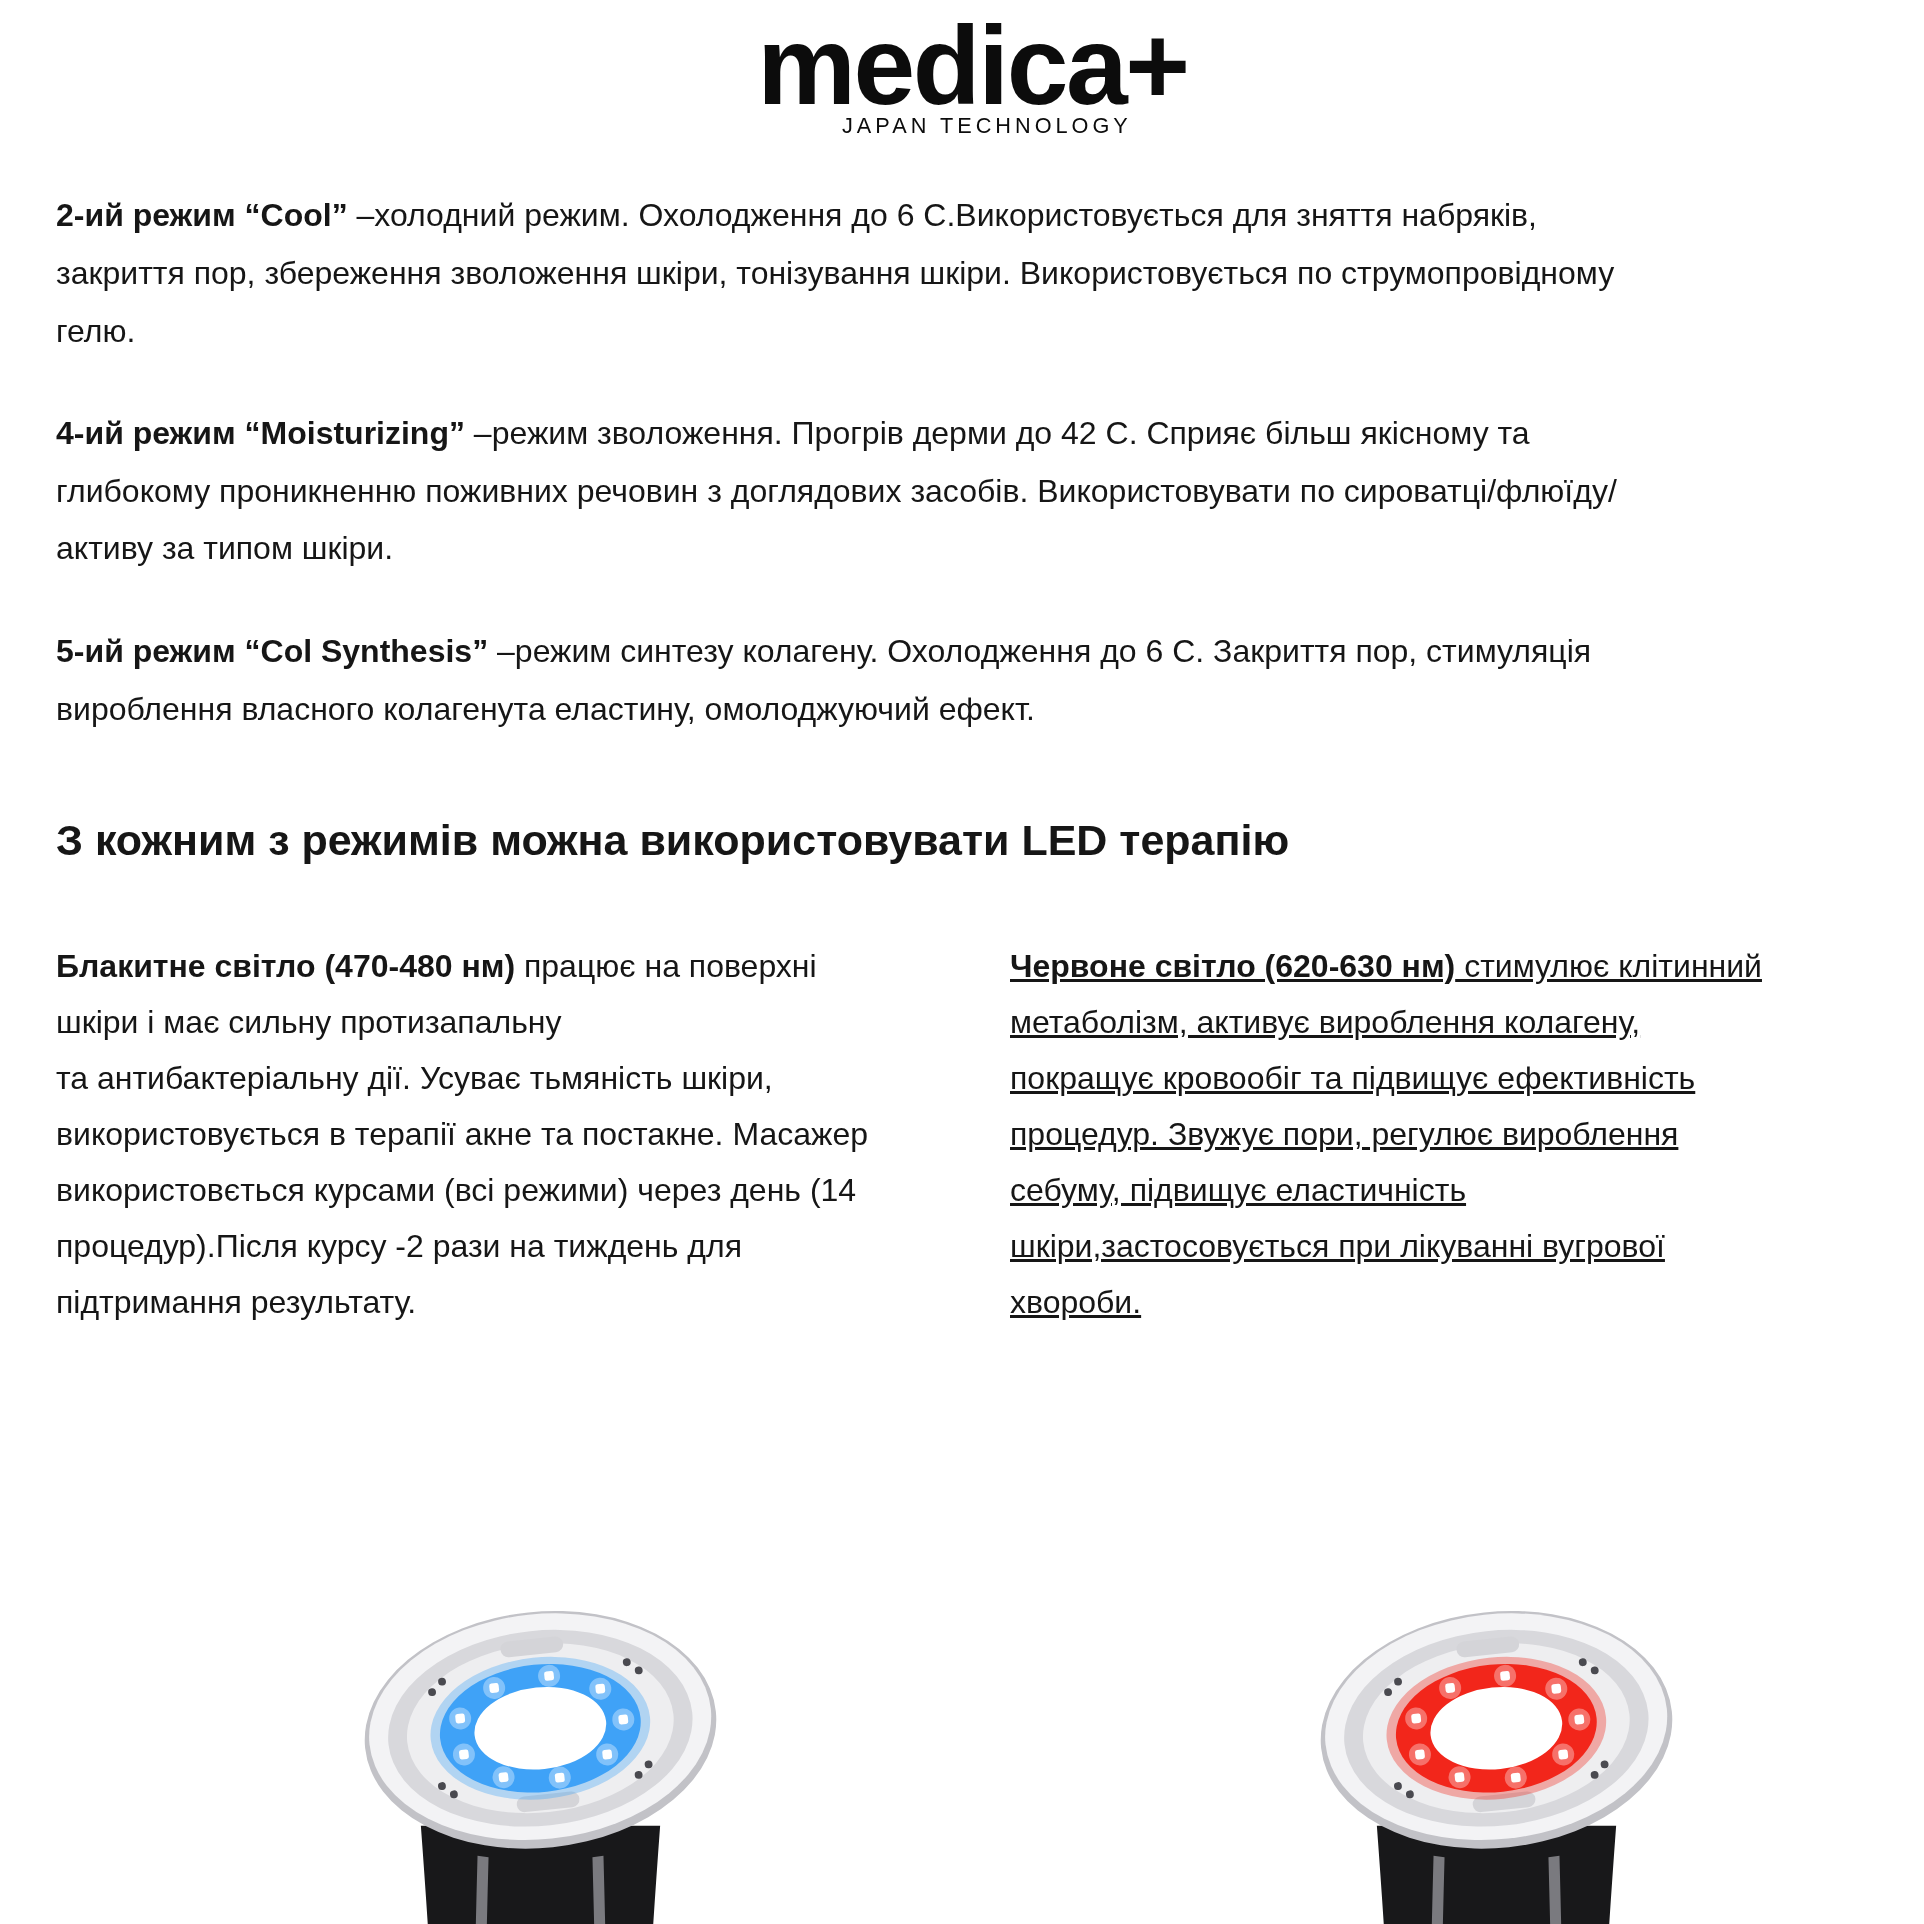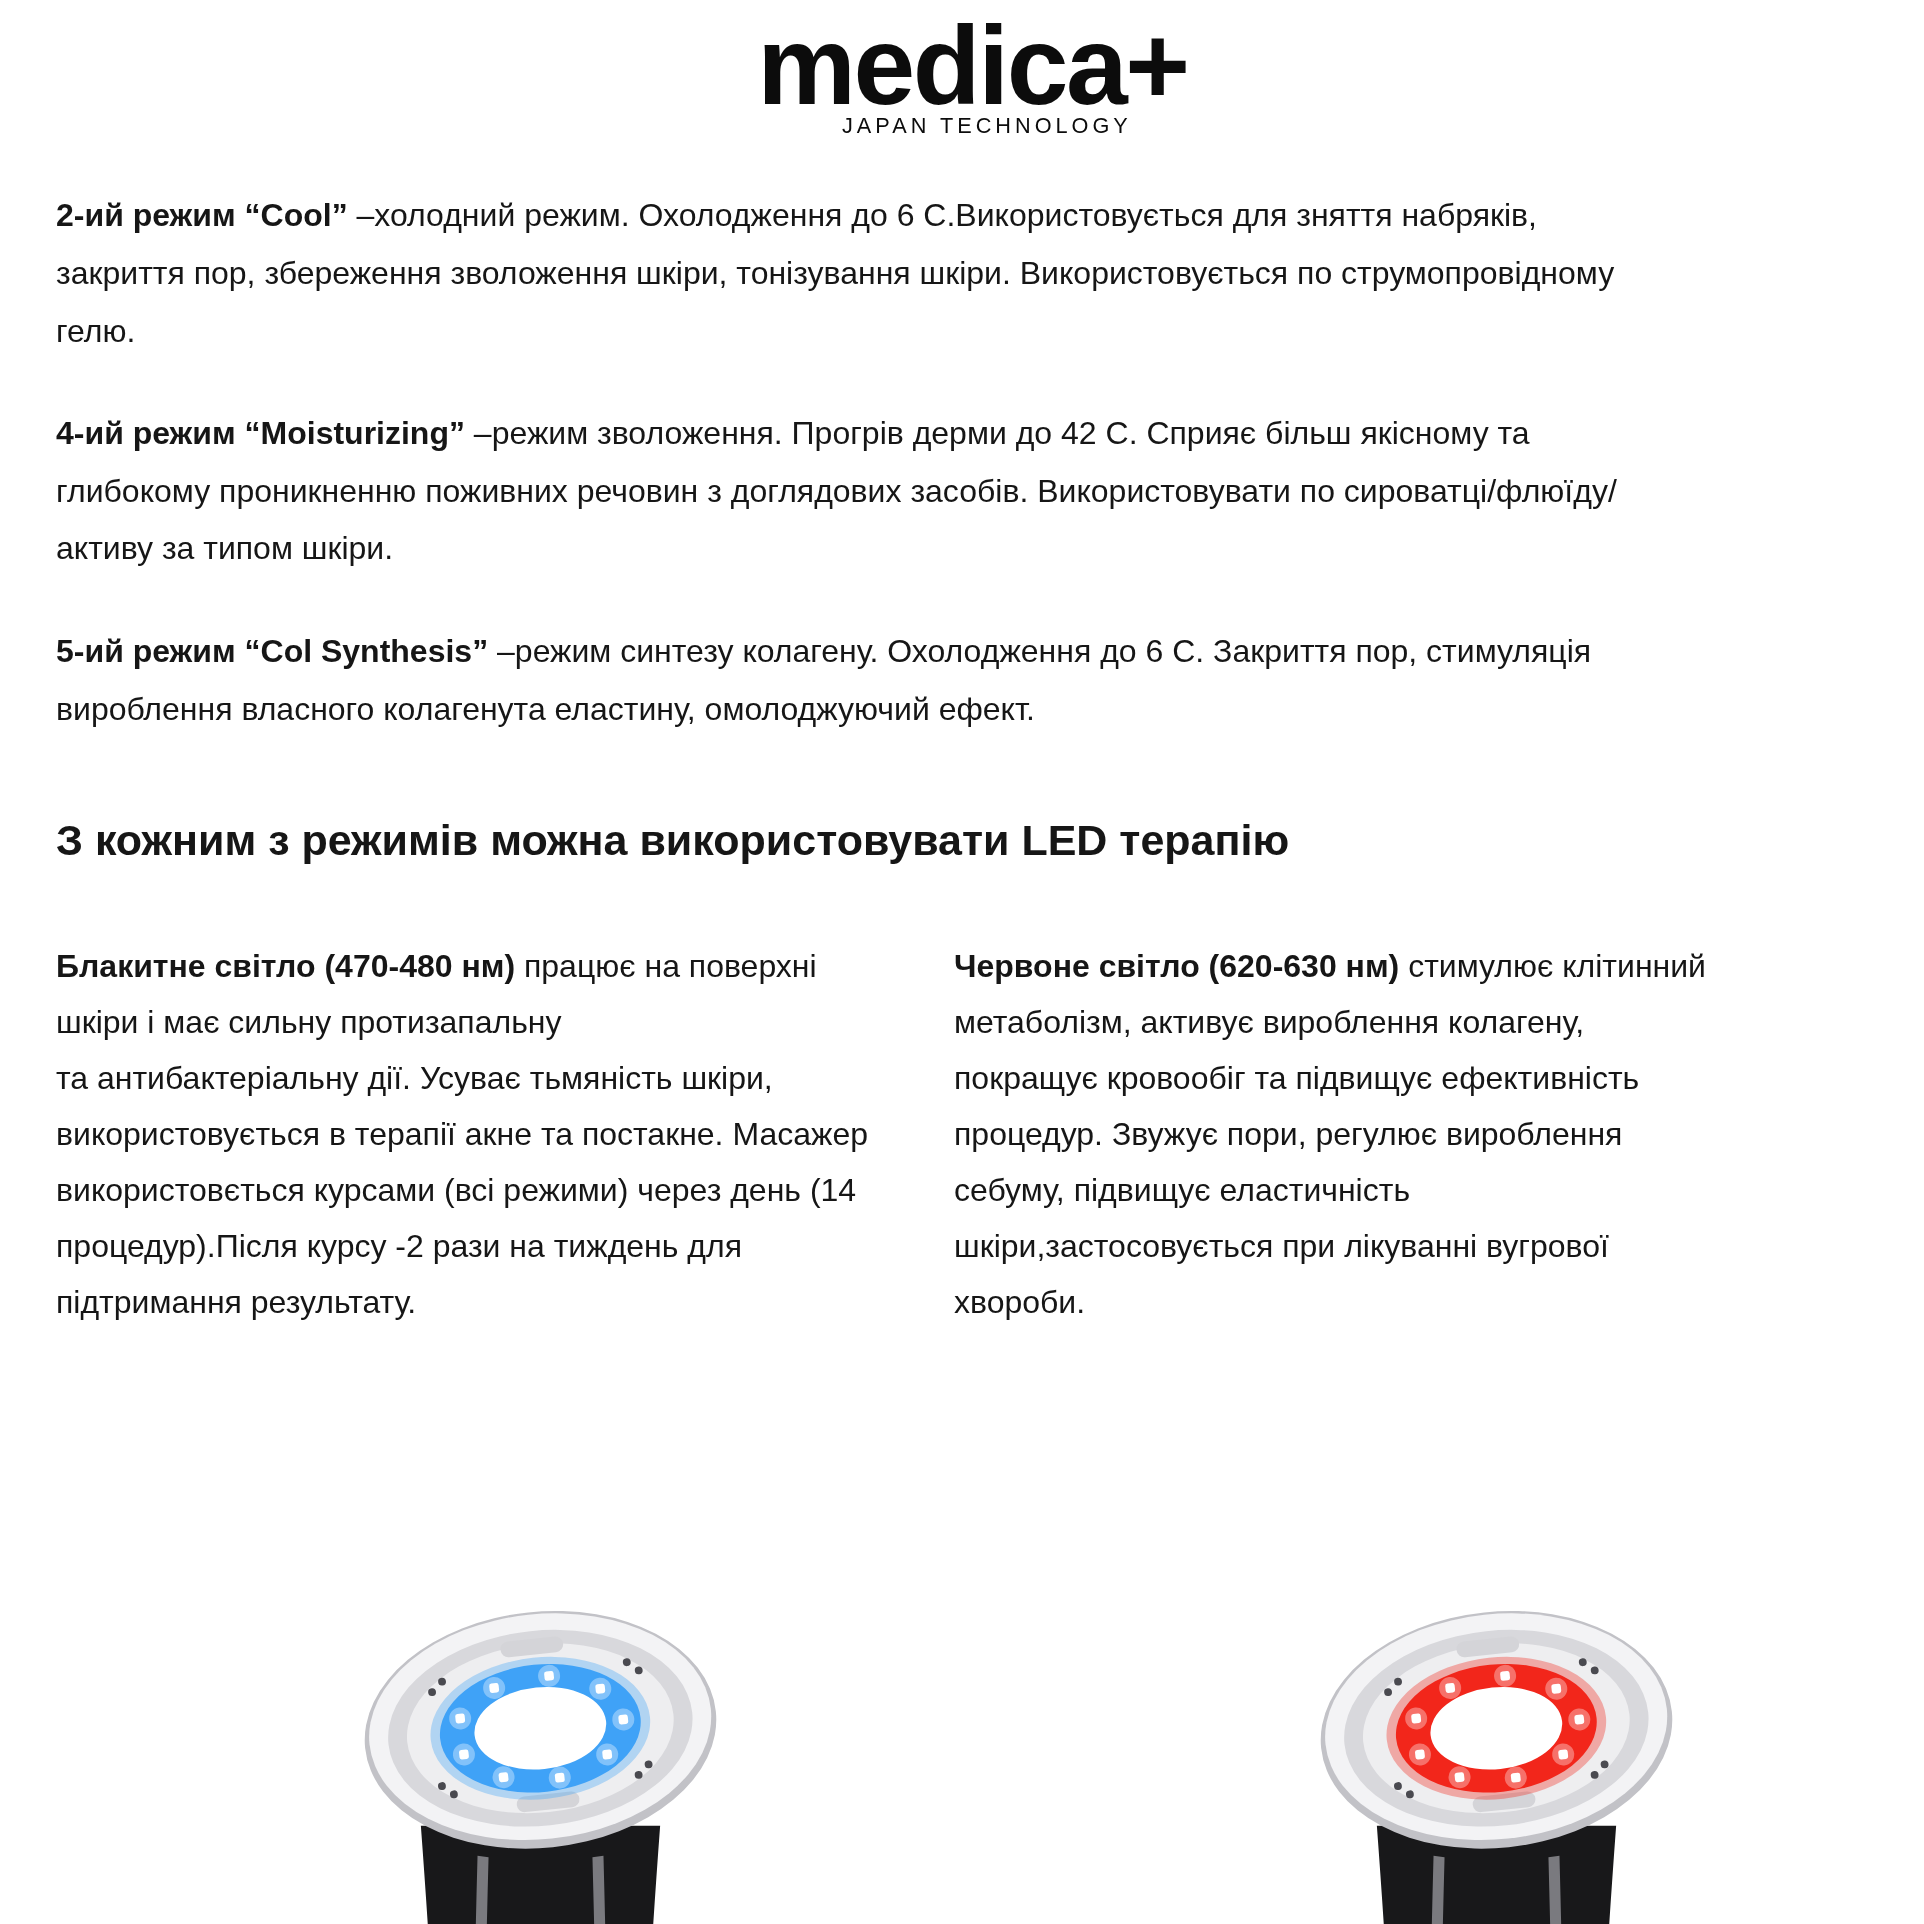--- a/index.html
+++ b/index.html
@@ -11,25 +11,25 @@
   .logo-wrap{padding-top:8px;text-align:center;padding-left:20px;}
   .logo-block{display:inline-block;text-align:right;}
   .logo-line{font-size:111px;line-height:1.05;font-weight:700;letter-spacing:-2.4px;color:#0c0c0c;}
   .logo-line .plus{font-weight:700;}
   .logo-tagline{font-size:21.7px;font-weight:400;letter-spacing:4px;color:#0c0c0c;margin-top:-11.2px;padding-right:56px;}
   .content{padding:0 56px;}
   .mode{font-size:32px;line-height:1.8;margin:45px 0;white-space:pre-line;}
   .mode:first-of-type{margin-top:48px;}
   .mode strong{font-weight:700;}
   .led-heading{font-size:43px;font-weight:700;text-align:left;margin:77px 0 0 0;line-height:1.2;}
-  .cols{display:flex;margin-top:71px;}
+  .cols{display:flex;gap:56px;margin-top:71px;}
   .col{font-size:32px;line-height:1.75;}
   .col p{margin:0;white-space:pre-line;}
   .col-left{width:898px;flex:0 0 auto;}
-  .col-right{width:858px;flex:0 0 auto;}
+  .col-right{width:858px;flex:0 0 auto;text-decoration:underline;}
   .devices{position:absolute;top:1596px;left:0;width:1925px;height:329px;overflow:hidden;}
   .device{position:absolute;top:0;width:363px;height:488px;}
   .device-blue{left:359px;}
   .device-red{left:1315px;}
   .device text{font-family:"DejaVu Sans","Liberation Sans",sans-serif;}
 </style>
 </head>
 <body>
 
 <header class="logo-wrap">

